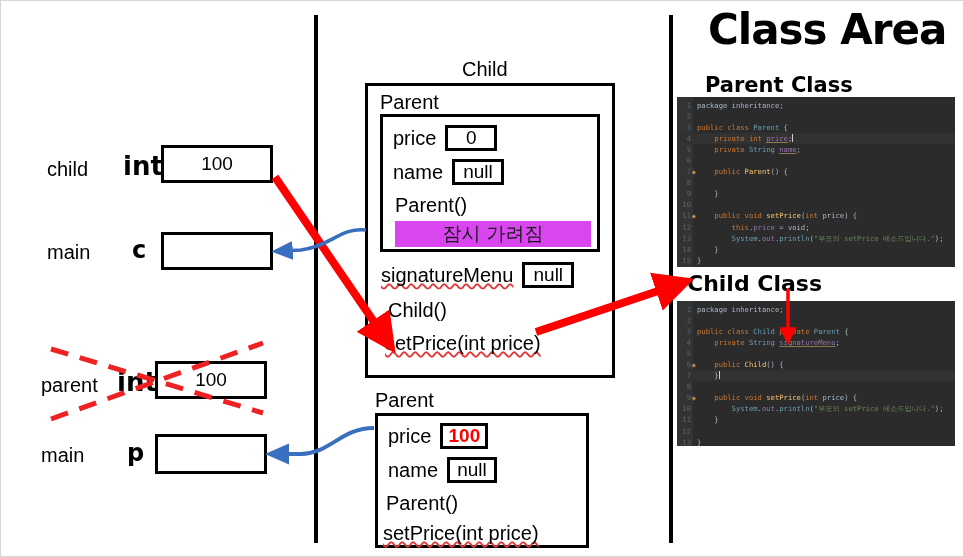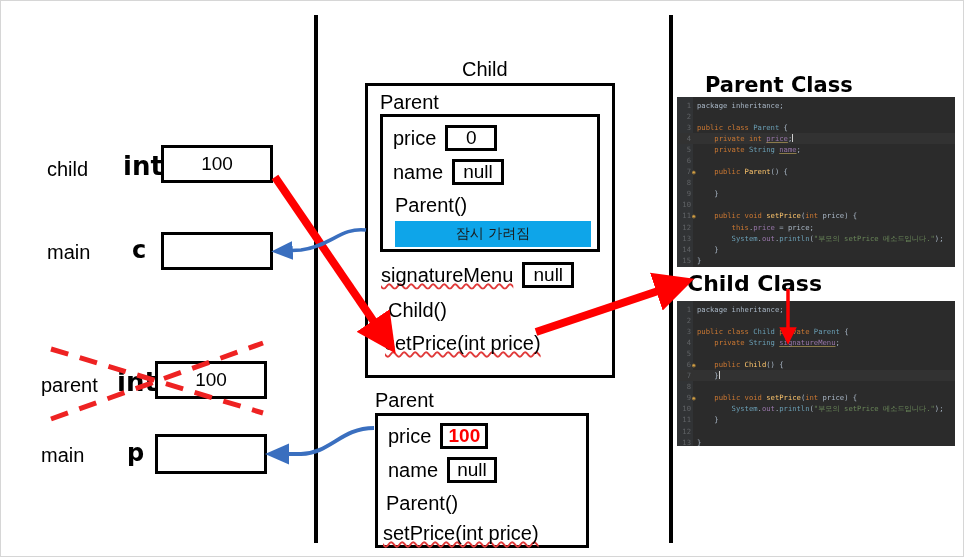--- a/index.html
+++ b/index.html
@@ -30,22 +30,22 @@
   
   .objbox{position:absolute;border:3px solid #000;background:#fff;box-sizing:border-box;}
   .inner-hdr{position:absolute;font-size:20px;color:#000;white-space:nowrap;}
   .field-row{position:absolute;display:flex;align-items:center;gap:9px;white-space:nowrap;}
   .field-name{font-size:20px;color:#000;}
   .valbox{border:3px solid #000;background:#fff;display:flex;align-items:center;
           justify-content:center;font-size:19px;color:#000;box-sizing:border-box;}
   .valbox.red{color:#ff0000;font-weight:bold;}
   .method{position:absolute;font-size:20px;color:#000;white-space:nowrap;}
   .squiggle{text-decoration:underline wavy #e03a3a;text-decoration-skip-ink:none;}
-  .grayband{position:absolute;background:#0ea5e9;display:flex;align-items:center;
-            justify-content:center;font-size:14px;color:#1a1a1a;
+  .grayband{position:absolute;background:#d946ef;display:flex;align-items:center;
+            justify-content:center;font-size:19px;color:#1a1a1a;
             font-family:"DejaVu Sans",sans-serif;box-sizing:border-box;}
 
   
   .codepanel{position:absolute;background:#2b2b2b;box-sizing:border-box;overflow:hidden;
              font-family:"DejaVu Sans Mono",monospace;font-size:7.2px;line-height:11.05px;}
   .gutter{position:absolute;left:0;top:0;bottom:0;width:16px;background:#313335;}
   .codeline{position:relative;height:11.05px;white-space:pre;padding-left:20px;}
   .ln{position:absolute;left:0;width:14px;text-align:right;color:#606366;font-size:7.2px;}
   .fold{position:absolute;left:15px;color:#d9a343;font-size:6px;}
   .k{color:#cc7832;}      
@@ -65,20 +65,21 @@
               pointer-events:none;}
 </style>
 </head>
 <body>
 
 <div id="page">
 
   <div class="divider" style="left:313px;top:14px;height:528px;"></div>
   <div class="divider" style="left:668px;top:14px;height:528px;"></div>
 
+  <div class="sec-title" style="left:707px;top:4px;font-size:42px;">Class Area</div>
 
   <div class="lbl" style="left:46px;top:157px;font-size:20px;">child</div>
   <div class="stype" style="left:122px;top:150px;">int</div>
   <div class="sbox" style="left:160px;top:144px;width:112px;height:38px;">100</div>
 
   <div class="lbl" style="left:46px;top:240px;font-size:20px;">main</div>
   <div class="svar" style="left:131px;top:235px;">c</div>
   <div class="sbox" style="left:160px;top:231px;width:112px;height:38px;"></div>
 
   <div class="lbl" style="left:40px;top:373px;font-size:20px;">parent</div>
@@ -147,21 +148,21 @@
         <div class="codeline"><span class="ln">2</span></div>
         <div class="codeline"><span class="ln">3</span><span class="k">public class </span><span class="t">Parent</span><span class="tg"> {</span></div>
         <div class="codeline caretline"><span class="ln">4</span><span class="k">    private int </span><span class="f u">price</span><span class="tg">;</span><span class="cursor"></span></div>
         <div class="codeline"><span class="ln">5</span><span class="k">    private </span><span class="t">String </span><span class="f u">name</span><span class="tg">;</span></div>
         <div class="codeline"><span class="ln">6</span></div>
         <div class="codeline"><span class="ln">7</span><span class="fold">◉</span><span class="k">    public </span><span class="st">Parent</span><span class="tg">() {</span></div>
         <div class="codeline"><span class="ln">8</span></div>
         <div class="codeline"><span class="ln">9</span><span class="tg">    }</span></div>
         <div class="codeline"><span class="ln">10</span></div>
         <div class="codeline"><span class="ln">11</span><span class="fold">◉</span><span class="k">    public void </span><span class="st">setPrice</span><span class="tg">(</span><span class="k">int </span><span class="tg">price</span><span class="tg">) {</span></div>
-        <div class="codeline"><span class="ln">12</span><span class="k">        this</span><span class="tg">.</span><span class="f">price</span><span class="tg"> = price;</span></div>
+        <div class="codeline"><span class="ln">12</span><span class="k">        this</span><span class="tg">.</span><span class="f">price</span><span class="tg"> = void;</span></div>
         <div class="codeline"><span class="ln">13</span><span class="t">        System</span><span class="tg">.</span><span class="f">out</span><span class="tg">.</span><span class="t">println</span><span class="tg">(</span><span class="g">"부모의 setPrice 메소드입니다."</span><span class="tg">);</span></div>
         <div class="codeline"><span class="ln">14</span><span class="tg">    }</span></div>
         <div class="codeline"><span class="ln">15</span><span class="tg">}</span></div>
       </div>
   </div>
 
   <div class="classhdr" style="left:686px;top:270px;font-size:22px;">Child Class</div>
   <div class="codepanel" style="left:676px;top:300px;width:278px;height:145px;">
     <div class="gutter"></div>
     <div id="child-code" style="position:relative;padding-top:3px;">

